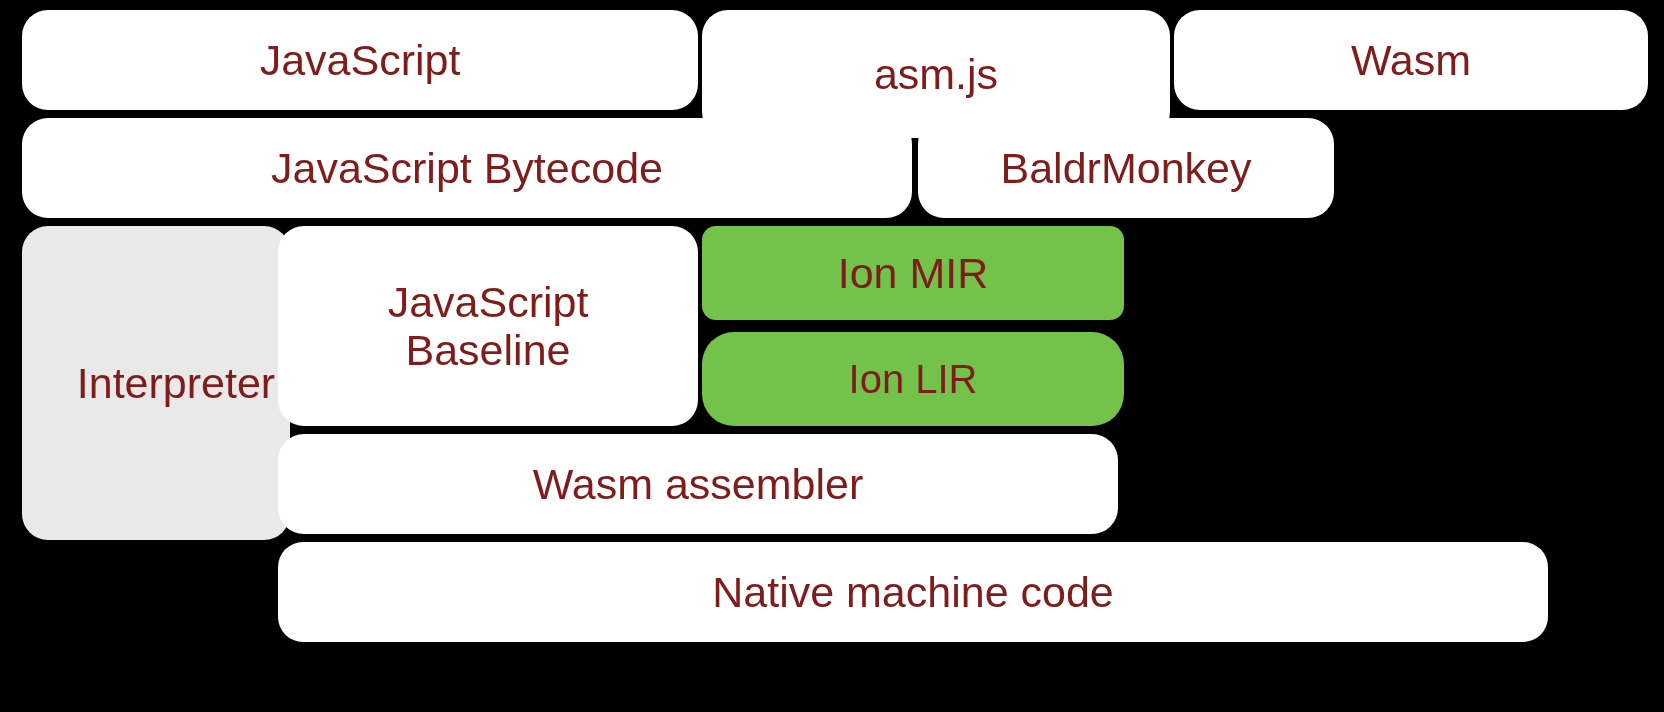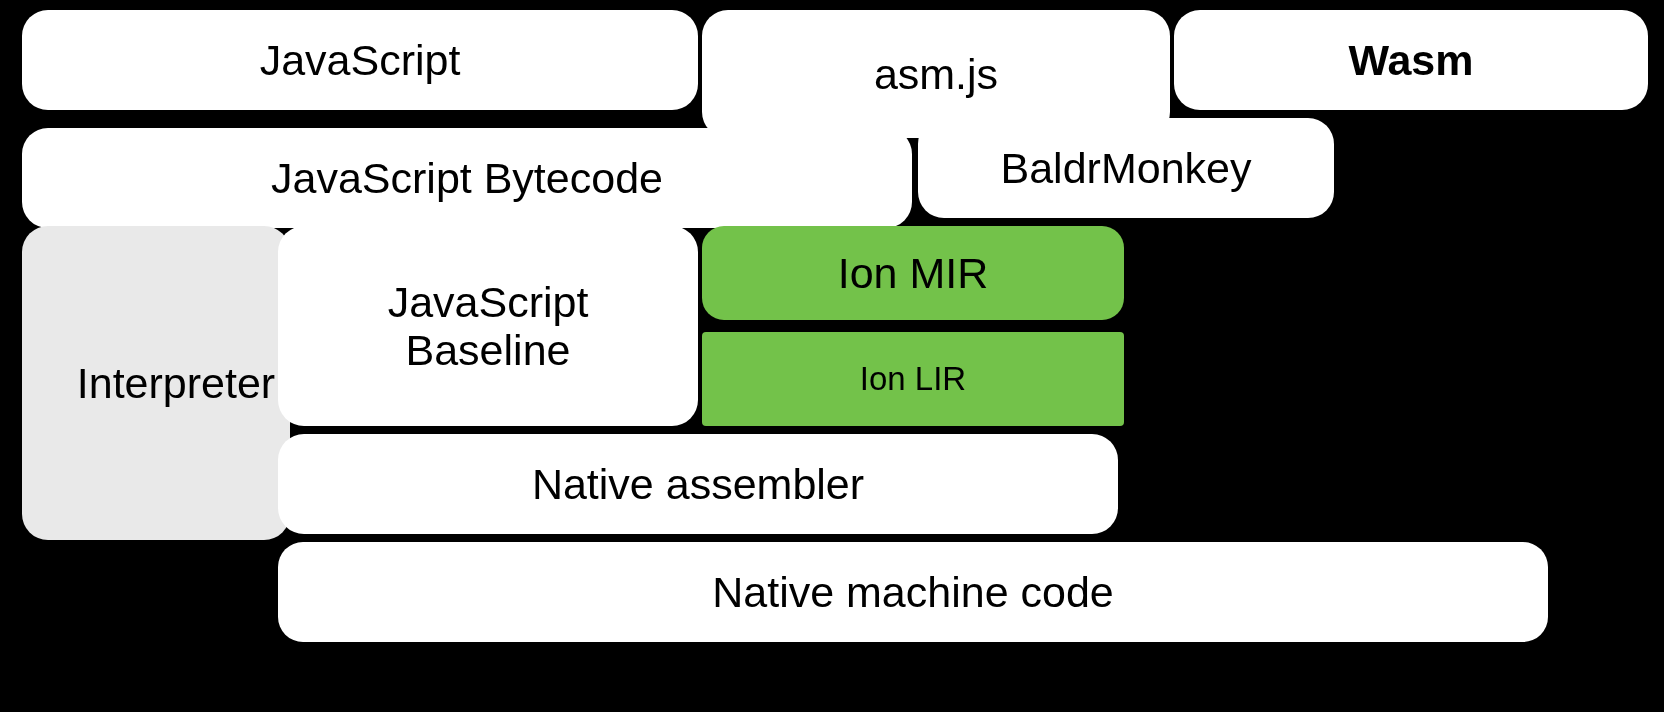--- a/index.html
+++ b/index.html
@@ -15,47 +15,47 @@
     overflow: hidden;
     font-family: "Liberation Sans", sans-serif;
   }
   .node {
     position: absolute;
     box-sizing: border-box;
     display: flex;
     align-items: center;
     justify-content: center;
     text-align: center;
-    color: #000000;
+    color: #7f1d1d;
     font-family: "Liberation Sans", sans-serif;
     font-weight: 400;
     line-height: 1.12;
     letter-spacing: 0px;
     white-space: pre-line;
     -webkit-font-smoothing: antialiased;
   }
   .fill-white { background: #FFFFFF; }
   .fill-gray  { background: #E9E9E9; }
   .fill-green { background: #73C24A; }
   .fill-pink  { background: #F5708A; }
 
   
   #n-javascript      { left: 22px;   top: 10px;  width: 676px;  height: 100px; border-radius: 26px; font-size: 43px; }
   #n-asmjs           { left: 702px;  top: 10px;  width: 468px;  height: 128px; border-radius: 26px; font-size: 43px; }
-  #n-wasm            { left: 1174px; top: 10px;  width: 474px;  height: 100px; border-radius: 26px; font-size: 43px; font-weight: bold; }
+  #n-wasm            { left: 1174px; top: 10px;  width: 474px;  height: 100px; border-radius: 26px; font-size: 43px; }
 
   
-  #n-js-bytecode     { left: 22px;   top: 118px; width: 890px;  height: 100px; border-radius: 26px; font-size: 43px; margin-top: 10px; }
+  #n-js-bytecode     { left: 22px;   top: 118px; width: 890px;  height: 100px; border-radius: 26px; font-size: 43px; }
   #n-baldrmonkey     { left: 918px;  top: 118px; width: 416px;  height: 100px; border-radius: 26px; font-size: 43px; }
 
   
   #n-interpreter     { left: 22px;   top: 226px; width: 268px;  height: 314px; border-radius: 26px; font-size: 43px; padding-left: 40px; }
   #n-js-baseline     { left: 278px;  top: 226px; width: 420px;  height: 200px; border-radius: 26px; font-size: 43px; }
-  #n-ion-mir         { left: 702px;  top: 226px; width: 422px;  height: 94px;  border-radius: 22px; font-size: 43px; }
-  #n-ion-lir         { left: 702px;  top: 332px; width: 422px;  height: 94px;  border-radius: 4px; font-size: 33px; }
+  #n-ion-mir         { left: 702px;  top: 226px; width: 422px;  height: 94px;  border-radius: 14px; font-size: 43px; }
+  #n-ion-lir         { left: 702px;  top: 332px; width: 422px;  height: 94px;  border-radius: 32px; font-size: 40px; }
   #n-cranelift       { left: 1128px; top: 336px; width: 420px;  height: 198px; border-radius: 26px; font-size: 43px; }
 
   
   #n-macro-assembler { left: 278px;  top: 434px; width: 840px;  height: 100px; border-radius: 26px; font-size: 43px; }
 
   
   #n-native-code     { left: 278px;  top: 542px; width: 1270px; height: 100px; border-radius: 25px; font-size: 43px; }
 </style>
 </head>
 <body>
@@ -75,17 +75,17 @@
   <div class="node fill-gray" id="n-interpreter">Interpreter</div>
 
   <div class="node fill-white" id="n-js-baseline">JavaScript
 Baseline</div>
 
   <div class="node fill-green" id="n-ion-mir">Ion MIR</div>
 
   <div class="node fill-green" id="n-ion-lir">Ion LIR</div>
 
 
-  <div class="node fill-white" id="n-macro-assembler">Native assembler</div>
+  <div class="node fill-white" id="n-macro-assembler">Wasm assembler</div>
 
   <div class="node fill-white" id="n-native-code">Native machine code</div>
 
 </div>
 
 </body></html>

